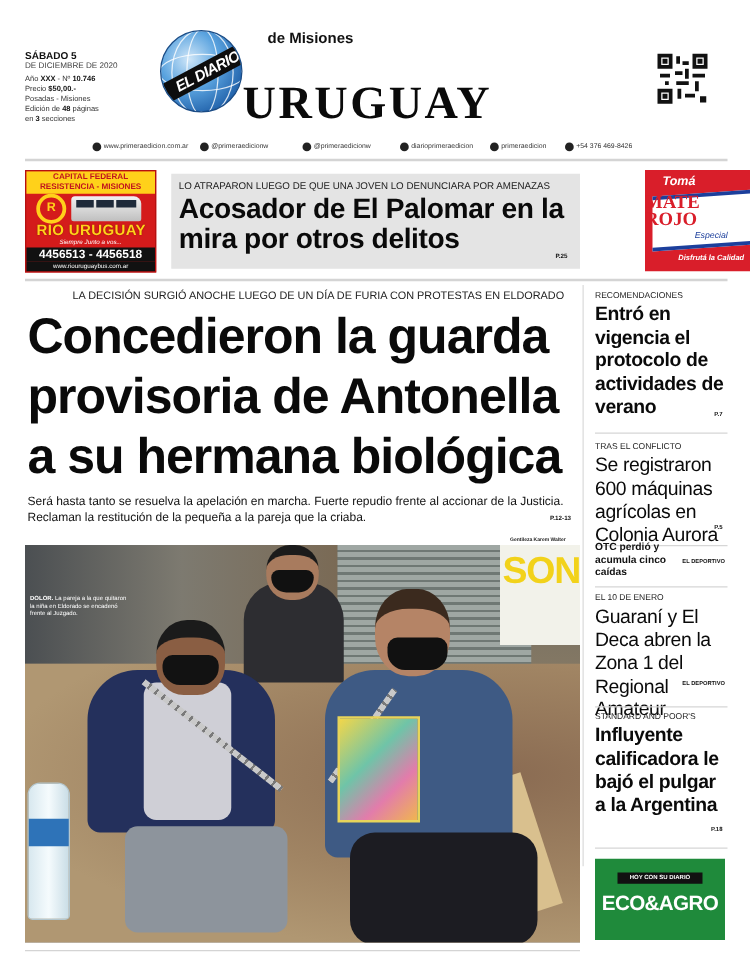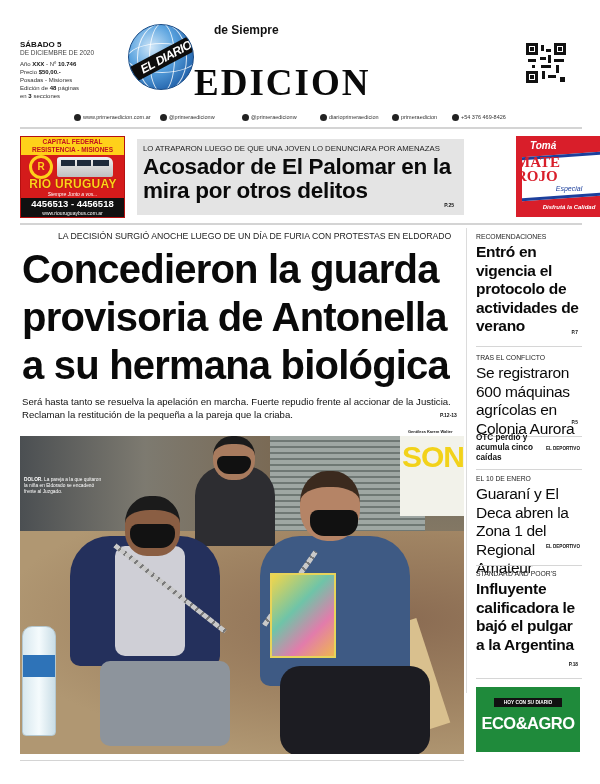--- a/index.html
+++ b/index.html
@@ -142,22 +142,22 @@
     </div>
   </div>
 
   <div class="logo">
     <div class="globe">
       <div class="mer" style="left:20px;top:-2px;width:26px;height:70px;"></div>
       <div class="mer" style="left:8px;top:-2px;width:50px;height:70px;"></div>
       <div class="mer" style="left:-2px;top:18px;width:70px;height:30px;"></div>
       <div class="band">EL DIARIO</div>
     </div>
-    <div class="sub">de Siempre</div>
-    <div class="l2">EDICION</div>
+    <div class="sub">de Misiones</div>
+    <div class="l2">URUGUAY</div>
   </div>
 
   <div class="qr">
     <div class="cell" style="left:0;top:0;width:12px;height:12px;border:3px solid #111;background:#fff;"></div>
     <div class="cell" style="left:4px;top:4px;width:4px;height:4px;"></div>
     <div class="cell" style="left:28px;top:0;width:12px;height:12px;border:3px solid #111;background:#fff;"></div>
     <div class="cell" style="left:32px;top:4px;width:4px;height:4px;"></div>
     <div class="cell" style="left:0;top:28px;width:12px;height:12px;border:3px solid #111;background:#fff;"></div>
     <div class="cell" style="left:4px;top:32px;width:4px;height:4px;"></div>
     <div class="cell" style="left:15px;top:2px;width:3px;height:6px;"></div>

